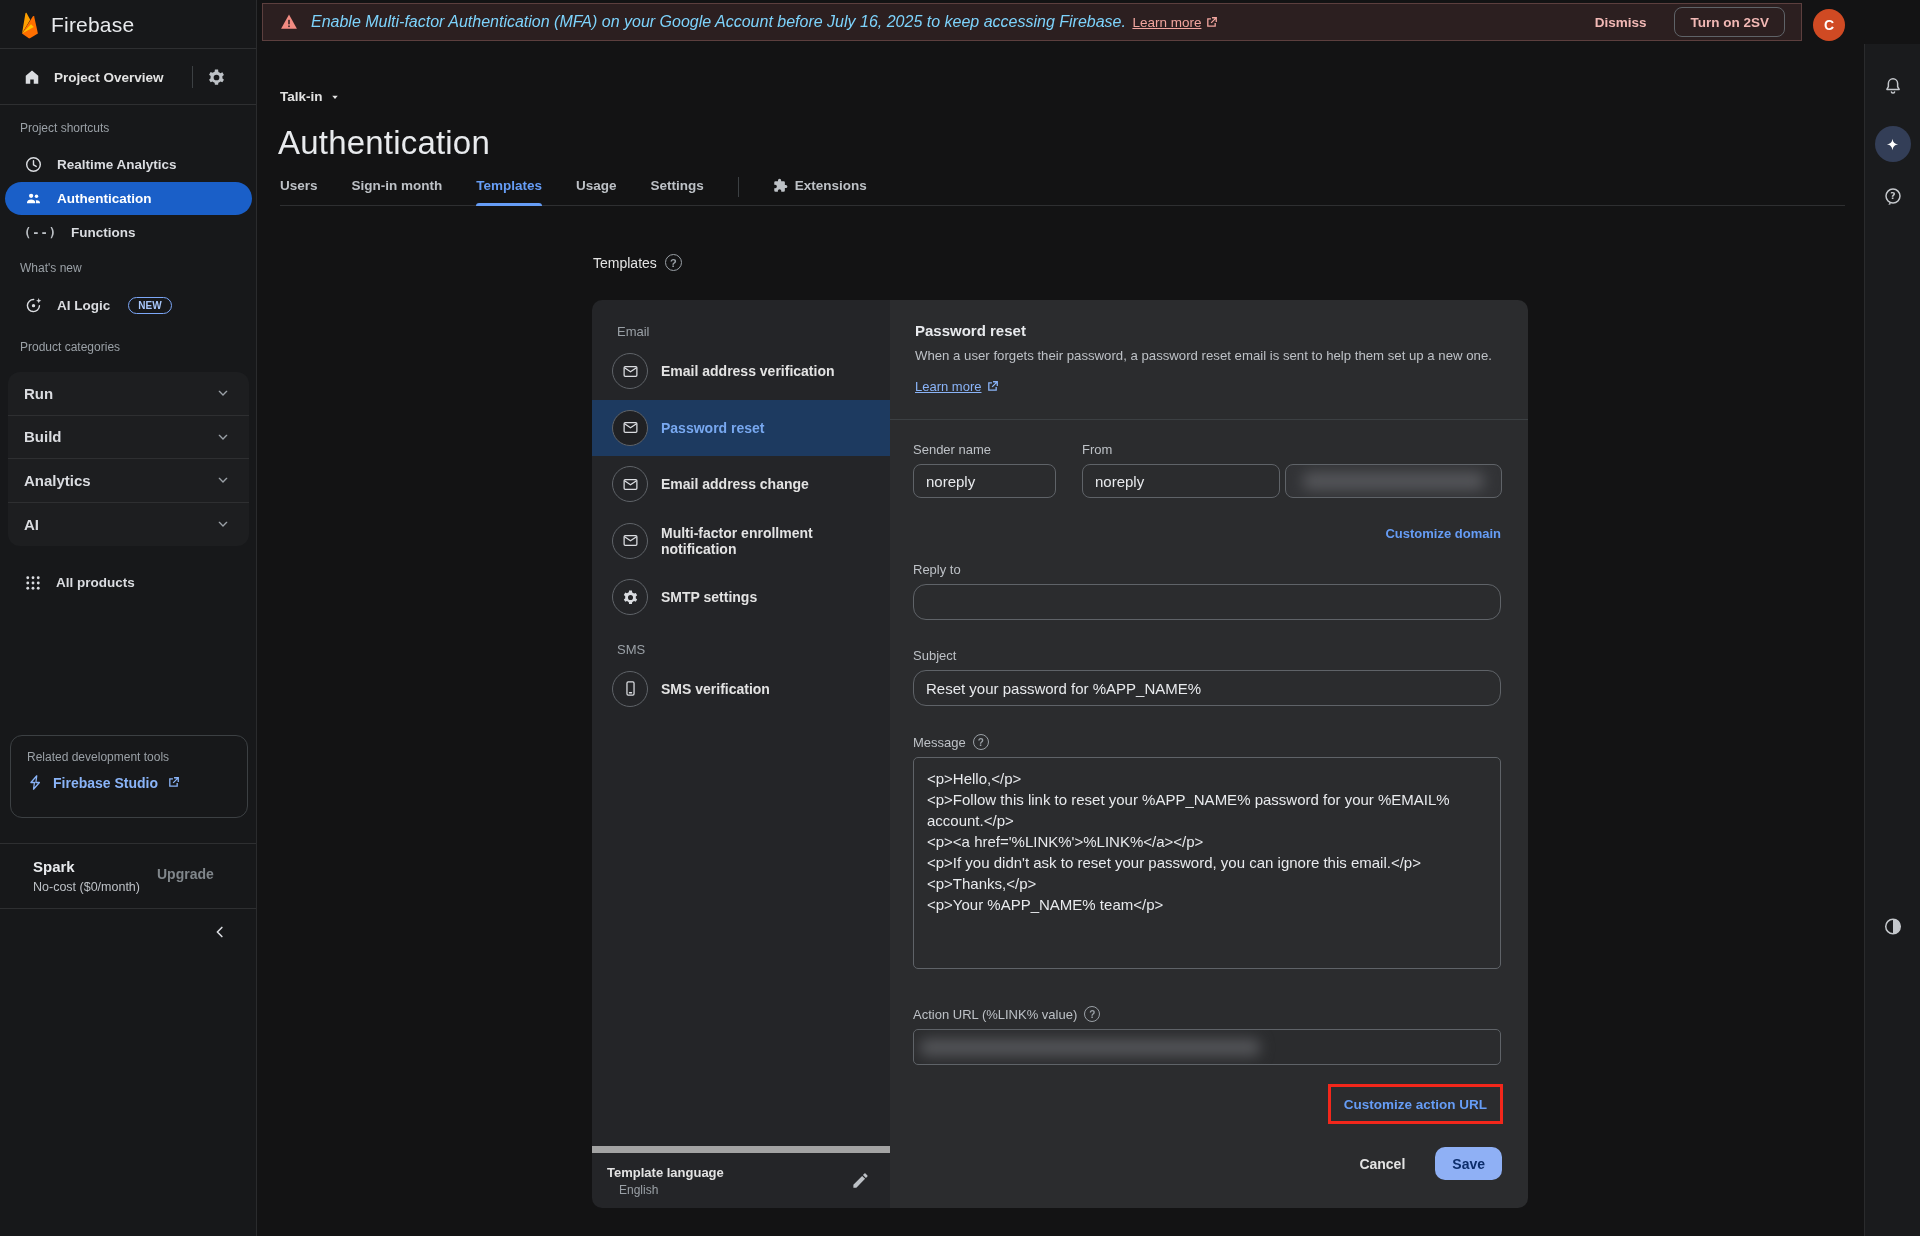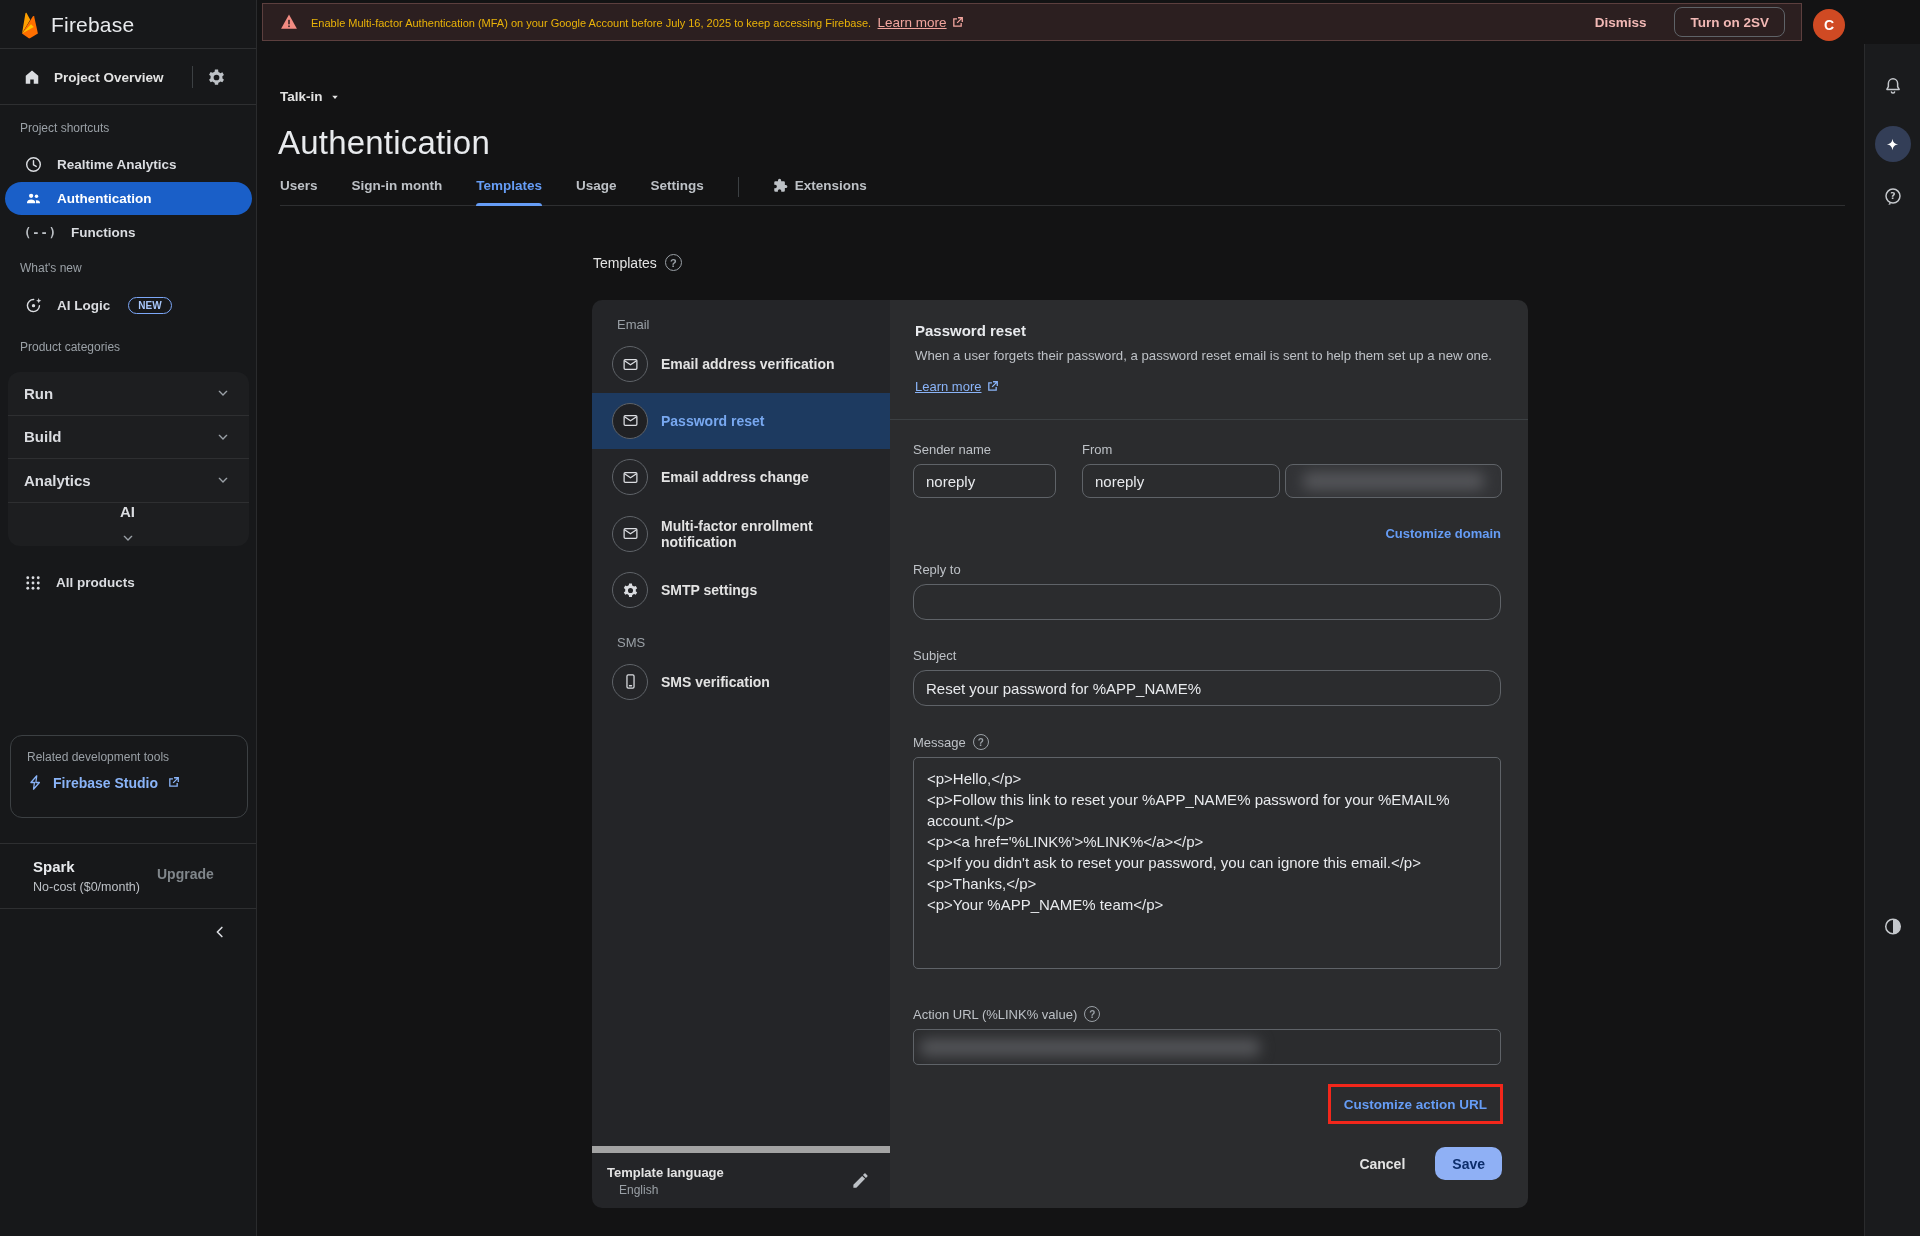--- a/index.html
+++ b/index.html
@@ -22,37 +22,37 @@
     padding-left:19px; gap:14px; border-radius:17px; cursor:pointer; color:#bdc1c6; }
   .nav-item .nav-label { font-size:13.5px; font-weight:700; color:#dadce0; }
   .nav-item.active { background:#1a5fc8; color:#fff; }
   .nav-item.active .nav-label { color:#fff; }
   .fn-icon { font-family:"DejaVu Sans Mono",monospace; font-size:12px; font-weight:700; letter-spacing:1px; }
   .new-badge { font-size:10px; font-weight:700; color:#a8c7fa; border:1px solid #7ca7f8;
     border-radius:9px; padding:2px 9px; margin-left:4px; }
   .cat-group { position:absolute; left:8px; top:372px; width:241px; background:#1d1e20; border-radius:12px; overflow:hidden; }
   .cat-row { height:43.5px; display:flex; align-items:center; justify-content:space-between;
     padding:0 18px 0 16px; border-bottom:1px solid #2e2f31; cursor:pointer; }
-  .cat-row:last-child { border-bottom:none;flex-direction:column; }
+  .cat-row:last-child { border-bottom:none; }
   .cat-label { font-size:15px; font-weight:700; color:#dadce0; }
   .chev { color:#9aa0a6; }
   .related-box { position:absolute; left:10px; top:735px; width:238px; height:83px;
     border:1px solid #3c4043; border-radius:12px; }
   .related-label { font-size:12px; color:#9aa0a6; margin:14px 0 10px 16px; }
   .studio-row { display:flex; align-items:center; gap:9px; margin-left:16px; cursor:pointer; }
   .studio-label { font-size:14px; font-weight:700; color:#8ab4f8; }
   .plan-name { position:absolute; left:33px; top:858px; font-size:15px; font-weight:700; color:#e8eaed; }
   .plan-cost { position:absolute; left:33px; top:880px; font-size:12.5px; color:#bdc1c6; }
   .plan-upgrade { position:absolute; left:157px; top:866px; font-size:14px; font-weight:700; color:#80868b; cursor:pointer; }
   .collapse-btn { position:absolute; left:206px; top:918px; width:28px; height:28px; display:grid; place-items:center; color:#dadce0; cursor:pointer; }
 
   
   .banner { position:absolute; left:262px; top:3px; width:1540px; height:38px; background:#2c1f20;
     border:1px solid #5c3f3e; display:flex; align-items:center; padding:0 16px; gap:12px; }
-  .banner-msg { font-size:11px; font-weight:500; color:#eab308; }
+  .banner-msg { font-size:16px; font-weight:500; color:#7dd3fc;font-style:italic; }
   .banner-link { font-size:13.5px; font-weight:500; color:#f2a59e; text-decoration:underline;
     display:inline-flex; align-items:center; gap:4px; cursor:pointer; margin-left:2px; }
   .banner-spacer { flex:1; }
   .banner-dismiss { font-size:13.5px; font-weight:700; color:#f2b8b5; cursor:pointer; margin-right:16px; }
   .banner-2sv { font-size:13.5px; font-weight:700; color:#f2b8b5; border:1px solid #5f6368;
     border-radius:8px; height:30px; padding:0 15px; display:flex; align-items:center; cursor:pointer; }
   .avatar { position:absolute; left:1813px; top:9px; width:32px; height:32px; border-radius:50%;
     background:#d04a23; color:#fff; font-size:14px; font-weight:700; display:grid; place-items:center; cursor:pointer; }
 
   
@@ -377,21 +377,21 @@
 </div>
 
 <div class="tmpl-heading">
   <span>Templates</span>
   <span class="help-circle">?</span>
 </div>
 
 <div class="card">
 
   <div class="list-panel">
-    <div class="section-label" style="padding-top:17px">Email</div>
+    <div class="section-label" style="padding-top:24px">Email</div>
 
     <div class="titem">
       <span class="ticon">
           <svg width="17" height="17" viewBox="0 0 24 24">
             <rect x="3" y="5" width="18" height="14" rx="1.6" fill="none" stroke="currentColor" stroke-width="1.8"></rect>
             <path d="M3.6 6.6 12 12.4l8.4-5.8" fill="none" stroke="currentColor" stroke-width="1.8"></path>
           </svg>
         </span>
       <span class="tlabel">Email address verification</span>
     </div>

